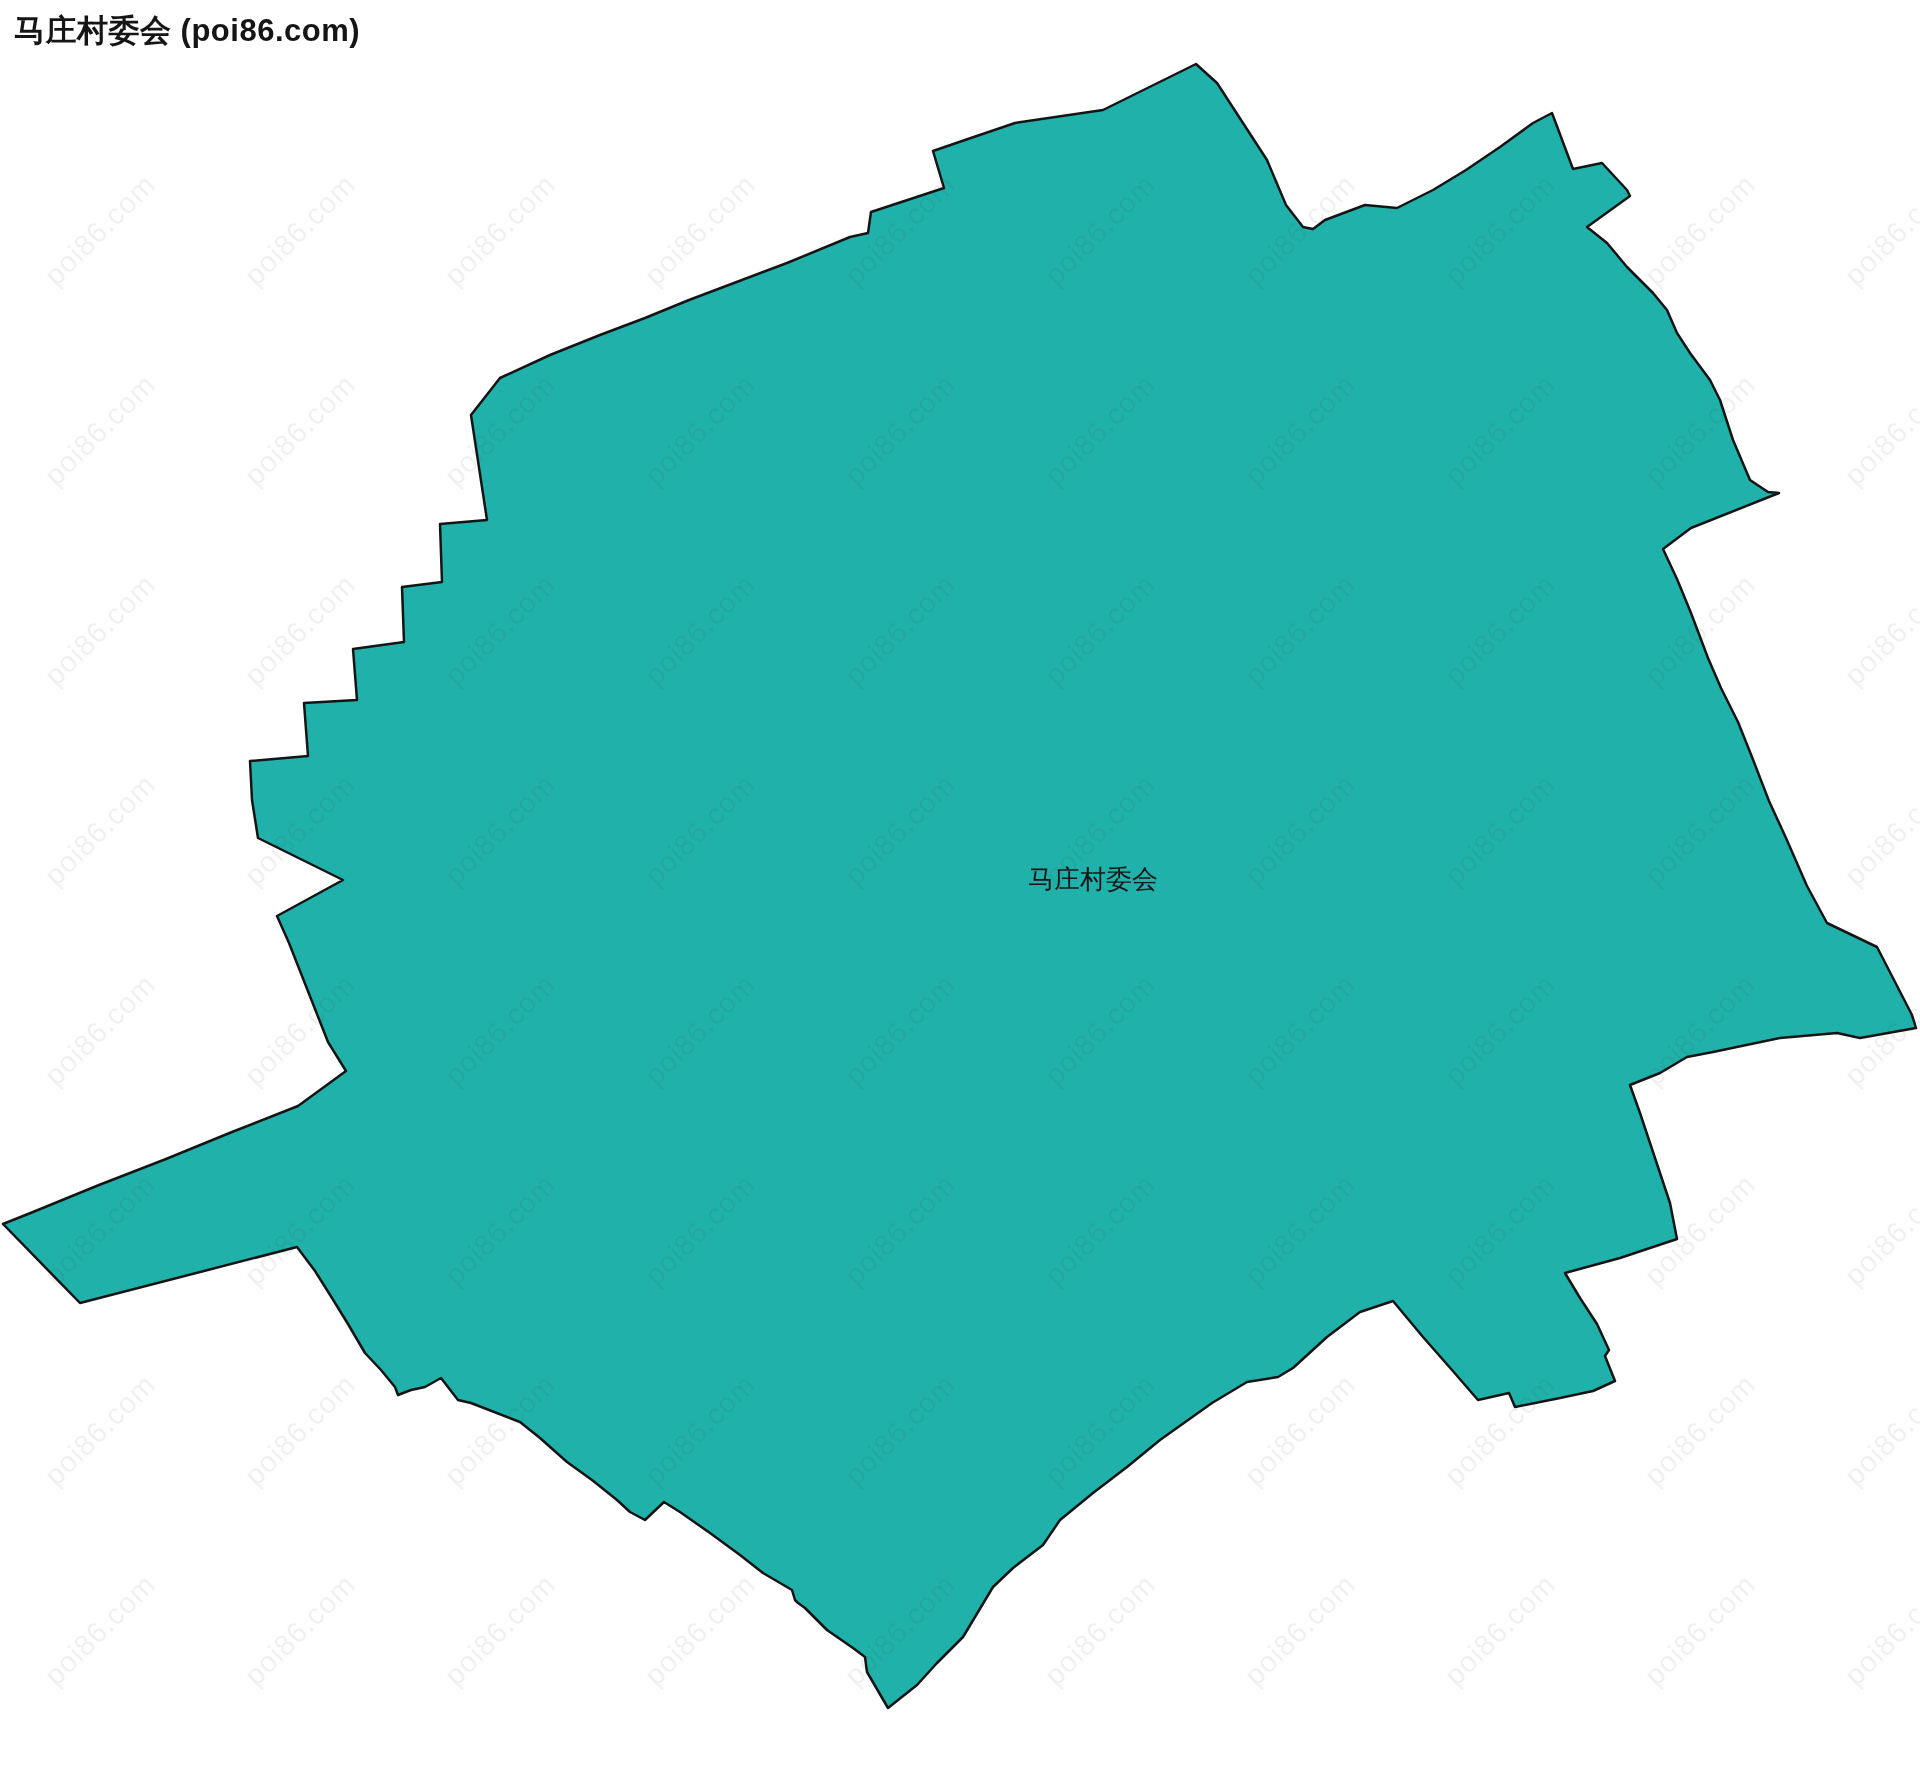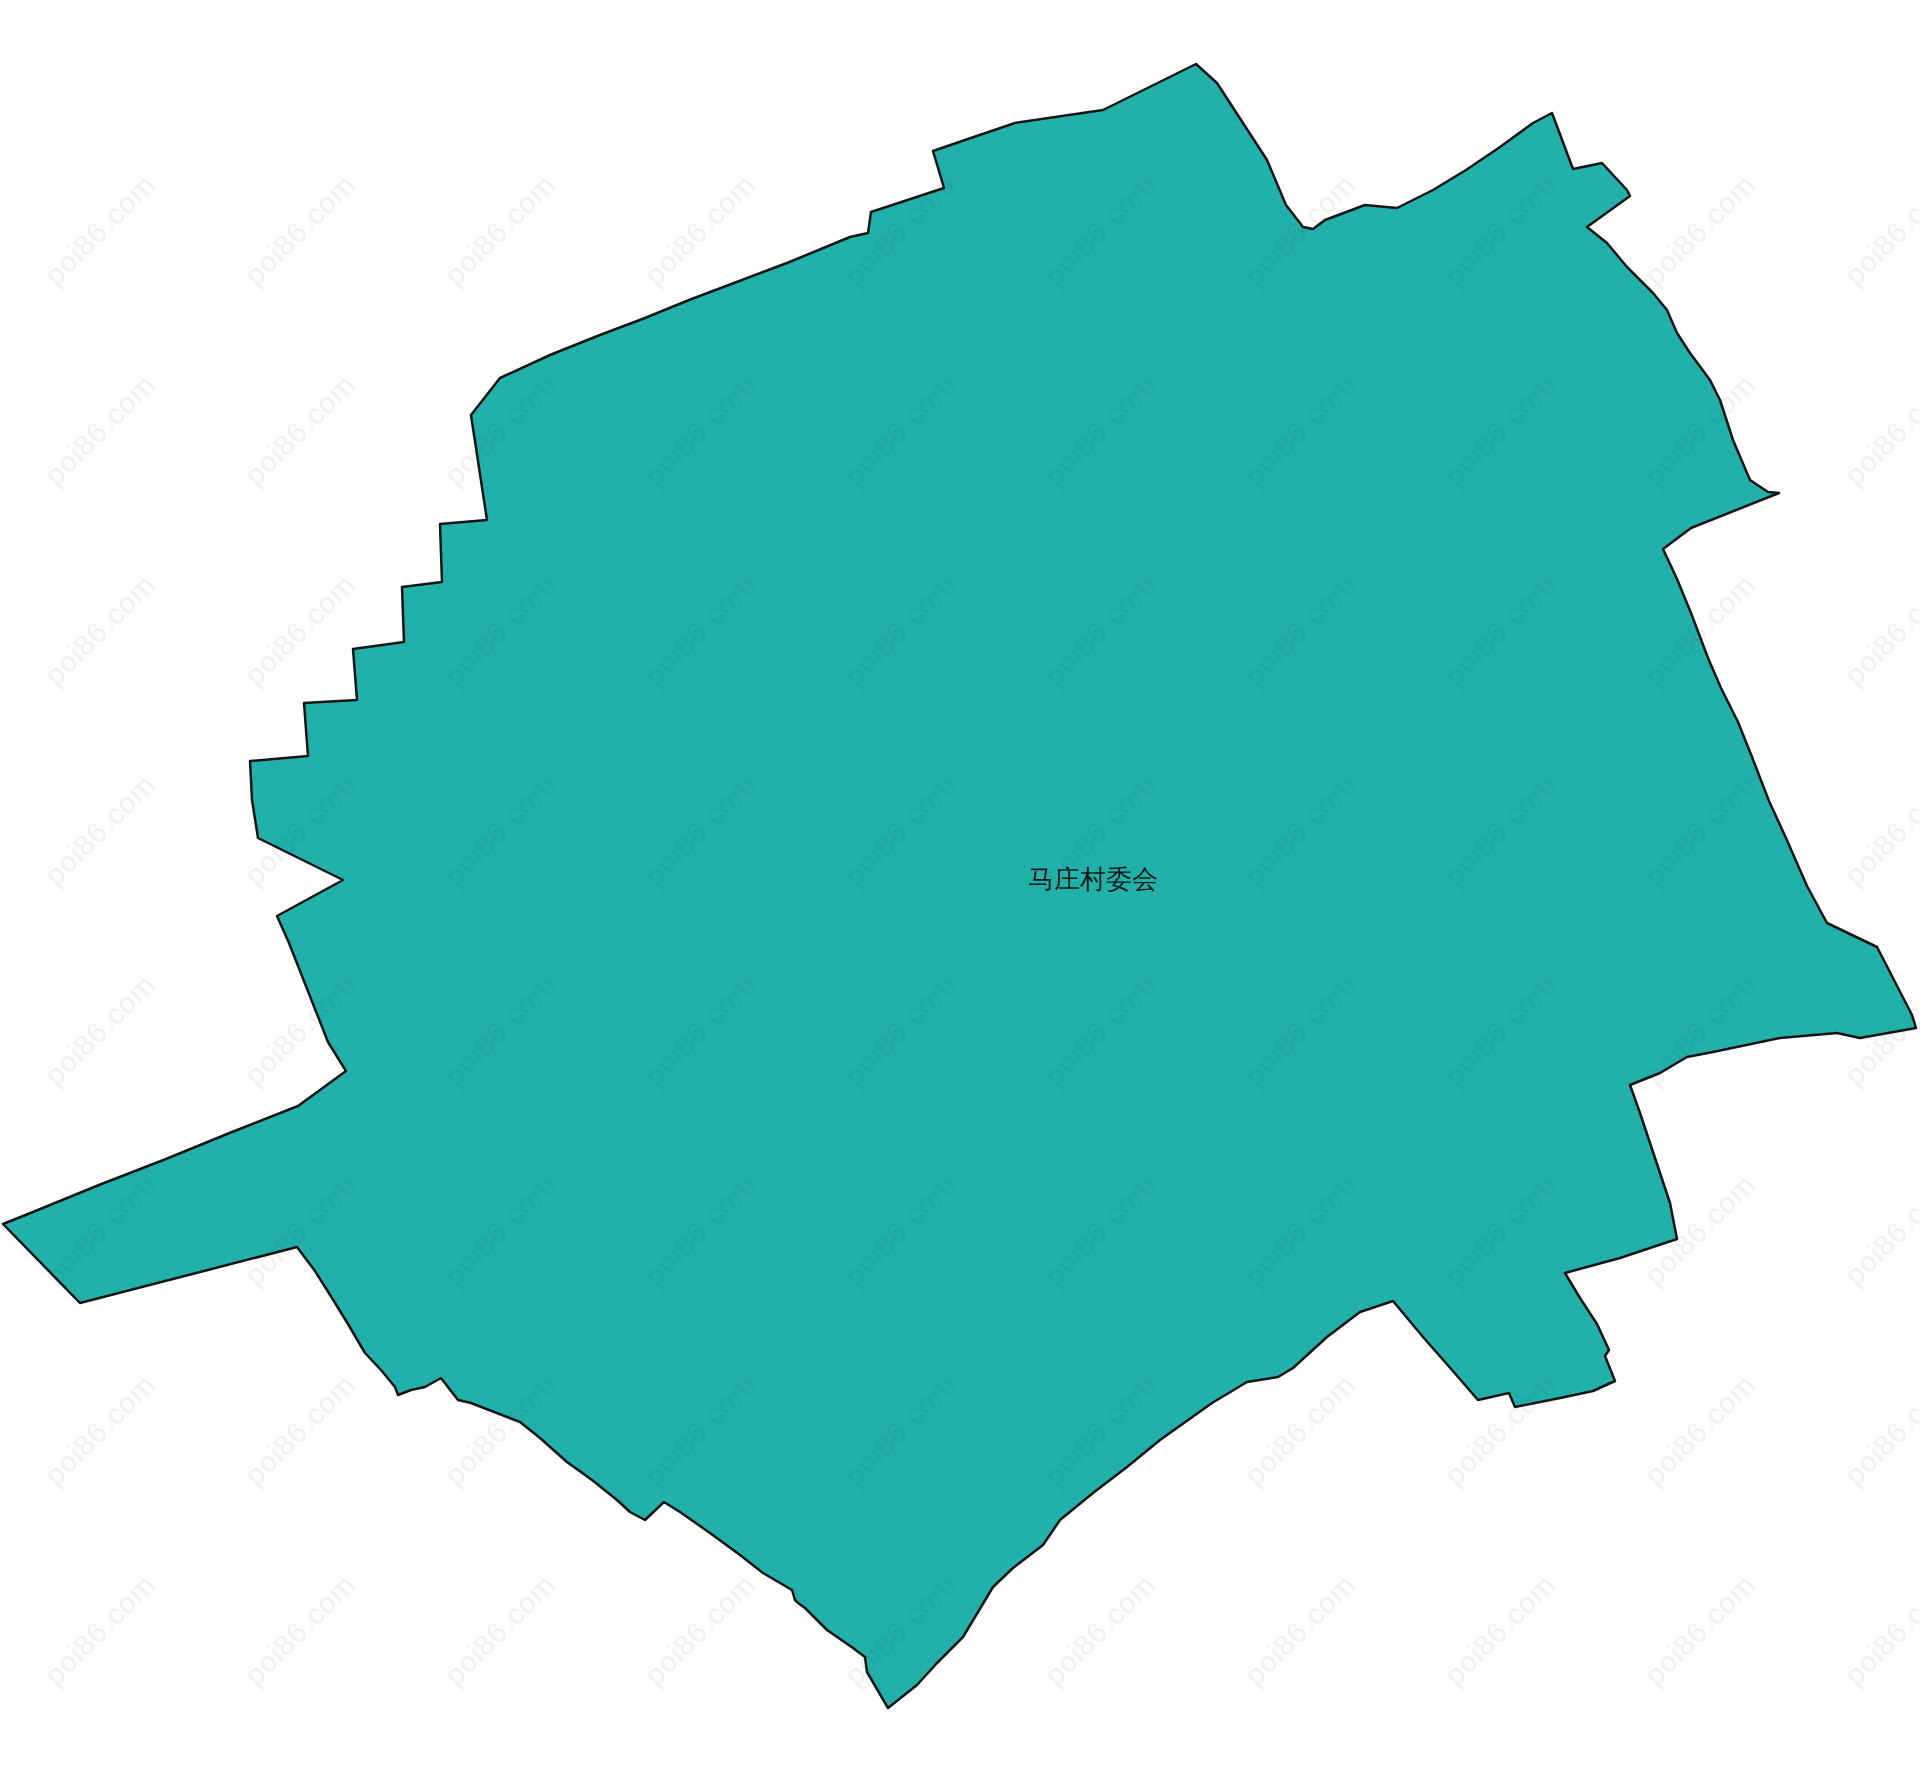--- a/index.html
+++ b/index.html
@@ -155,14 +155,15 @@
       <span class="watermark" style="color: rgba(40, 40, 40, 0.07); left: 500px; top: 1830px;">poi86.com</span>
       <span class="watermark" style="color: rgba(40, 40, 40, 0.07); left: 700px; top: 1830px;">poi86.com</span>
       <span class="watermark" style="color: rgba(40, 40, 40, 0.07); left: 900px; top: 1830px;">poi86.com</span>
       <span class="watermark" style="color: rgba(40, 40, 40, 0.07); left: 1100px; top: 1830px;">poi86.com</span>
       <span class="watermark" style="color: rgba(40, 40, 40, 0.07); left: 1300px; top: 1830px;">poi86.com</span>
       <span class="watermark" style="color: rgba(40, 40, 40, 0.07); left: 1500px; top: 1830px;">poi86.com</span>
       <span class="watermark" style="color: rgba(40, 40, 40, 0.07); left: 1700px; top: 1830px;">poi86.com</span>
       <span class="watermark" style="color: rgba(40, 40, 40, 0.07); left: 1900px; top: 1830px;">poi86.com</span>
     </div>
 
+  <div id="page-title">马庄村委会 (poi86.com)</div>
 
 </div>
 
 </body></html>

